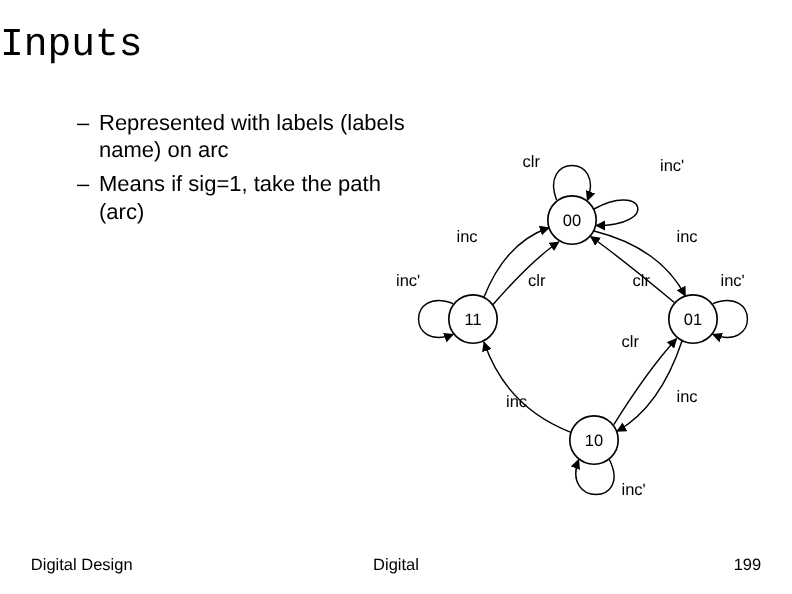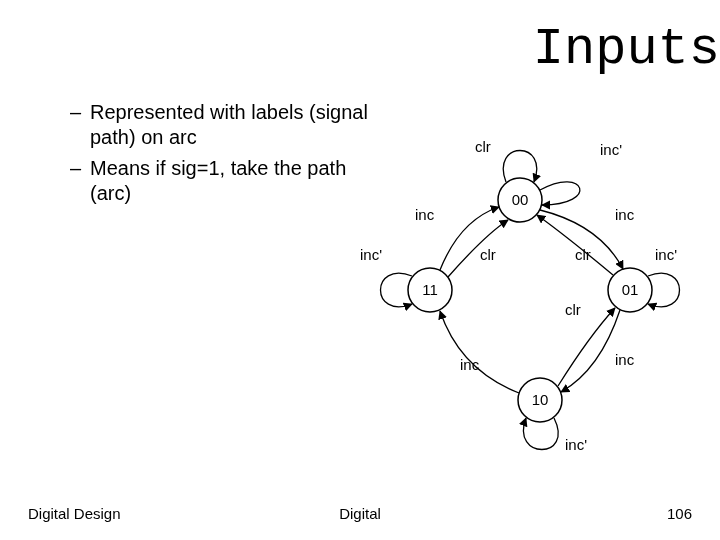--- a/index.html
+++ b/index.html
@@ -11,22 +11,22 @@
     font-family: "Comic Sans MS", "Comic Sans", cursive, sans-serif;
     color: #000;
     position: relative;
     overflow: hidden;
   }
   .title {
     position: absolute;
     top: 20px;
     left: 0;
     width: 100%;
-    text-align: right;
-    font-size: 52px;
+    text-align: left;
+    font-size: 36px;
     font-weight: normal;
     font-family: "Courier New", Courier, monospace;
   }
   .bullets {
     position: absolute;
     top: 100px;
     left: 70px;
     width: 320px;
     font-size: 20px;
     line-height: 1.25;
@@ -75,21 +75,21 @@
   }
 </style>
 </head>
 <body>
 
 <div class="title">Inputs</div>
 
 <div class="bullets">
   <div class="bullet">
     <span class="dash">–</span>
-    <span>Represented with labels (signal path) on arc</span>
+    <span>Represented with labels (labels name) on arc</span>
   </div>
   <div class="bullet">
     <span class="dash">–</span>
     <span>Means if sig=1, take the path (arc)</span>
   </div>
 </div>
 
 <div class="diagram">
   <svg width="360" height="360" viewBox="0 0 360 360">
     <defs>
@@ -143,13 +143,13 @@
     <path d="M 108 167 Q 145 125, 168 110" fill="none" stroke="#000" stroke-width="1.3" marker-end="url(#arrow)"></path>
     <text x="140" y="150">clr</text>
 
     <path d="M 72 166 C 30 150, 30 210, 72 194" fill="none" stroke="#000" stroke-width="1.3" marker-end="url(#arrow)"></path>
     <text x="20" y="150">inc'</text>
   </svg>
 </div>
 
 <div class="footer-left">Digital Design</div>
 <div class="footer-center">Digital</div>
-<div class="footer-right">106</div>
+<div class="footer-right">199</div>
 
 </body></html>

